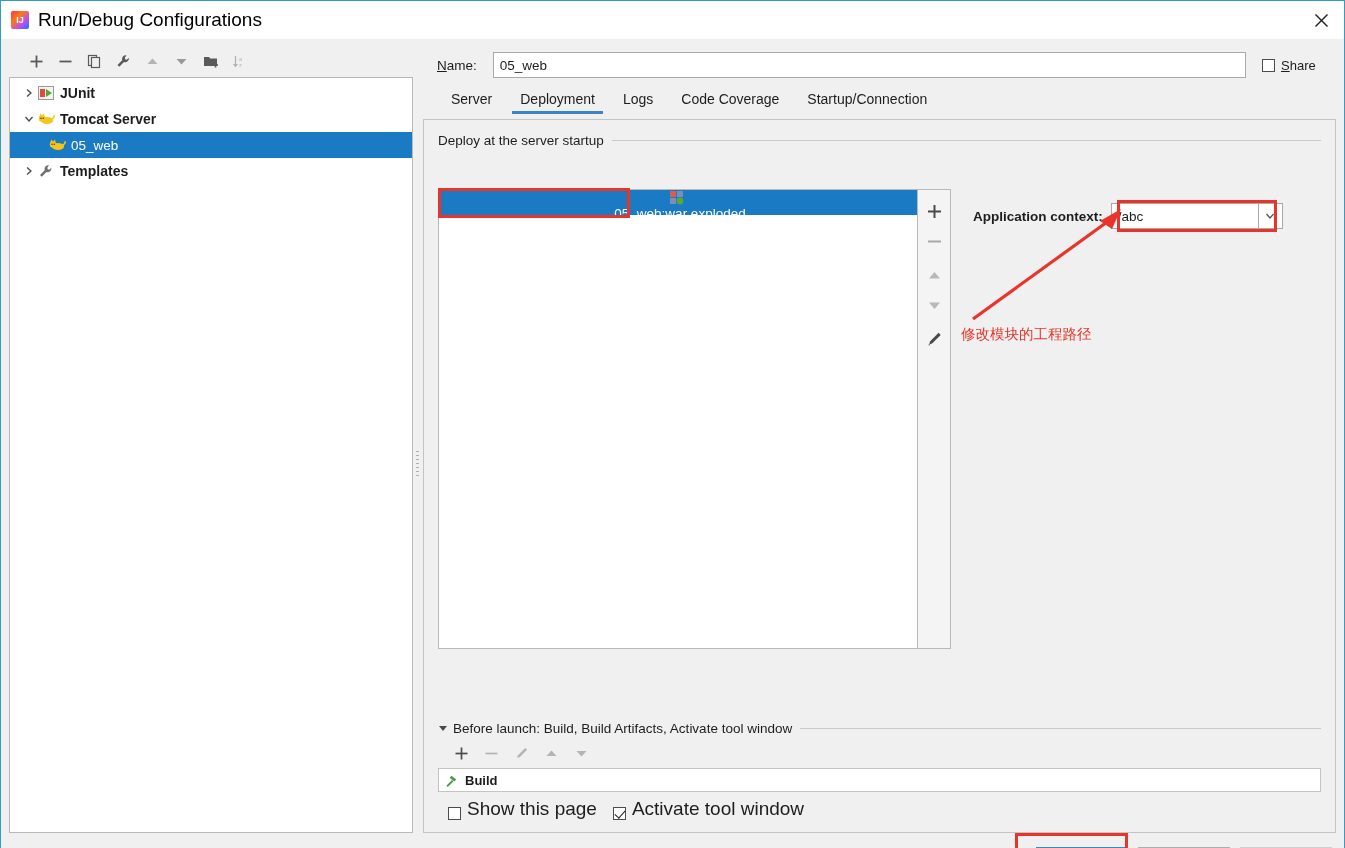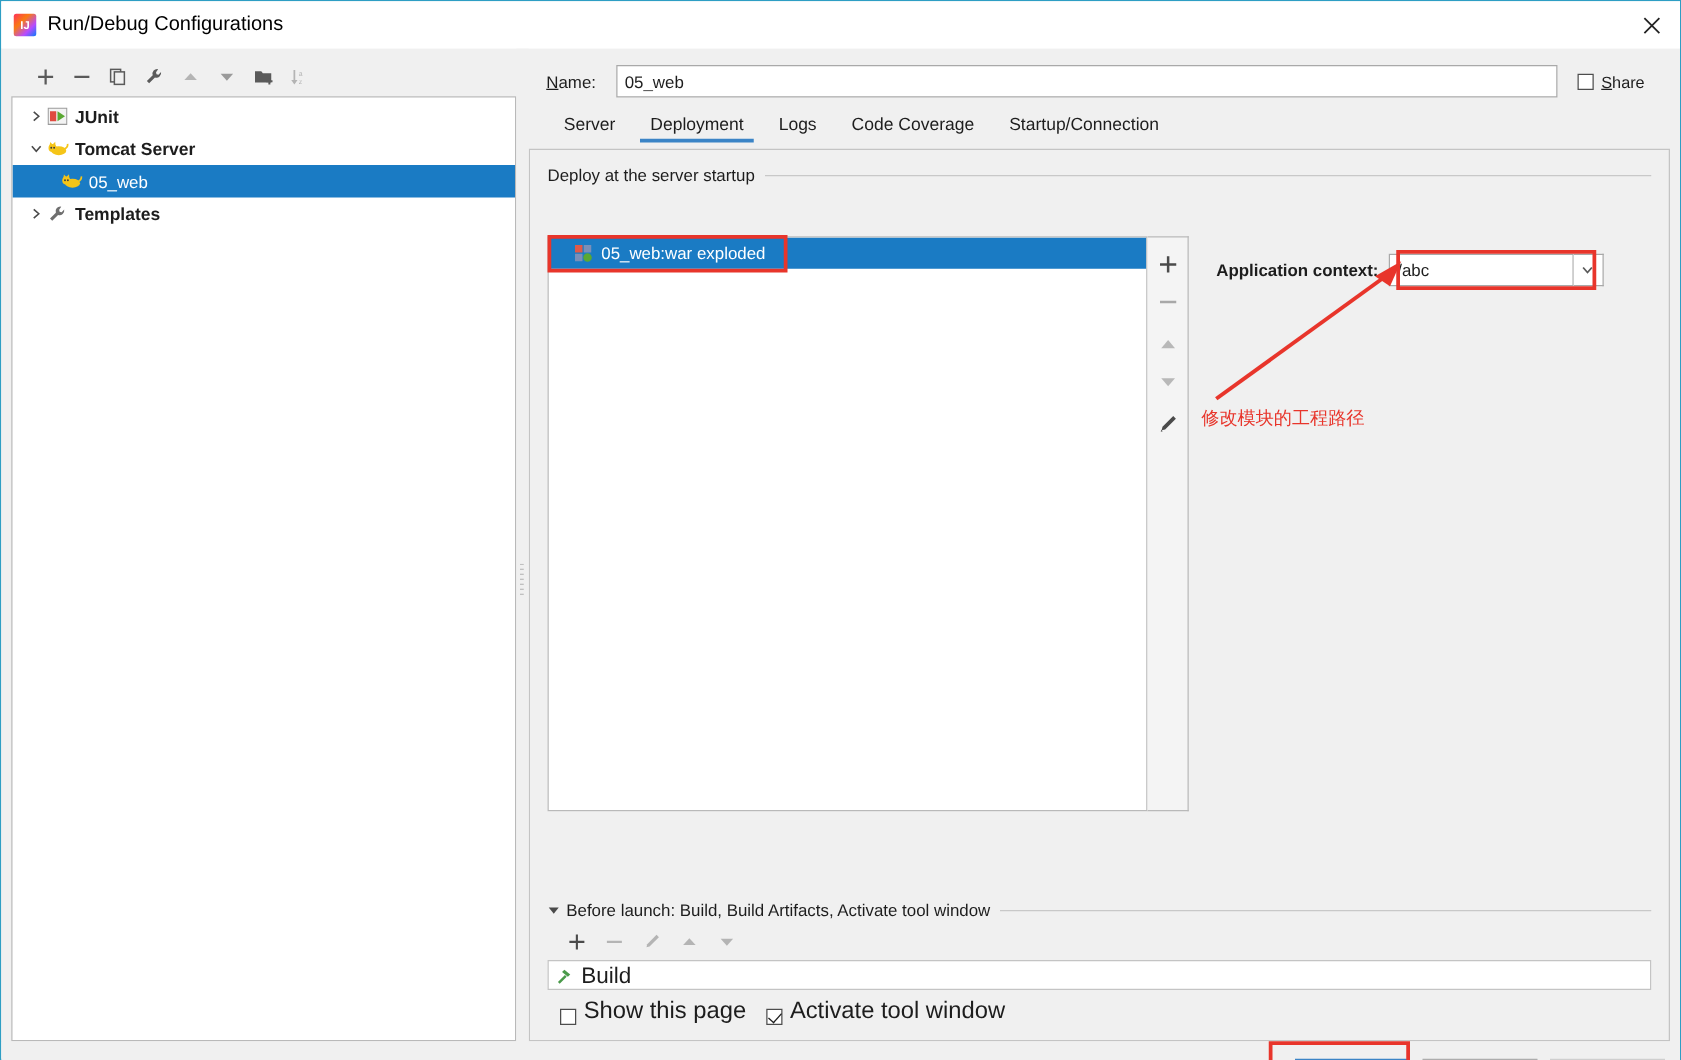--- a/index.html
+++ b/index.html
@@ -47,21 +47,21 @@
     left: 0; top: 0; right: 0; bottom: 0;
     color: #ffffff;
     font-size: 9px;
     font-weight: bold;
     display: flex;
     align-items: center;
     justify-content: center;
     font-family: "Liberation Sans", sans-serif;
   }
   #title-text {
-    font-size: 16px;
+    font-size: 19px;
     color: #000000;
   }
   #close-btn {
     position: absolute;
     right: 0; top: 0;
     width: 46px; height: 38px;
     display: flex; align-items: center; justify-content: center;
     cursor: default;
   }
   #close-btn svg { display: block; }
@@ -277,25 +277,26 @@
   #deploy-list {
     flex: 1 1 auto;
     background: #ffffff;
     border: 1px solid #b9b9b9;
     overflow: hidden;
   }
   .deploy-item {
     height: 25px;
     display: flex;
     align-items: center;
-    padding-left: 20px;
+    padding-left: 4px;
     background: #1a7bc4;
     color: #ffffff;
     font-size: 13.5px;
     cursor: default;
+    flex-direction: column;
   }
   .artifact-icon {
     width: 16px; height: 16px;
     margin-right: 6px;
     flex: 0 0 auto;
   }
   #deploy-side-toolbar {
     width: 33px;
     border: 1px solid #b9b9b9;
     border-left: none;
@@ -412,21 +413,21 @@
   }
   #bl-list {
     height: 24px;
     background: #ffffff;
     border: 1px solid #c4c4c4;
     display: flex;
     align-items: center;
     padding-left: 5px;
   }
   #bl-list .hammer { margin-right: 6px; display: flex; }
-  #bl-list .label { font-size: 18px; }
+  #bl-list .label { font-size: 13px; font-weight: bold; }
   #bl-checks {
     height: 34px;
     display: flex;
     align-items: center;
     padding-left: 10px;
     gap: 16px;
   }
   .cbrow {
     display: flex;
     align-items: flex-end;

